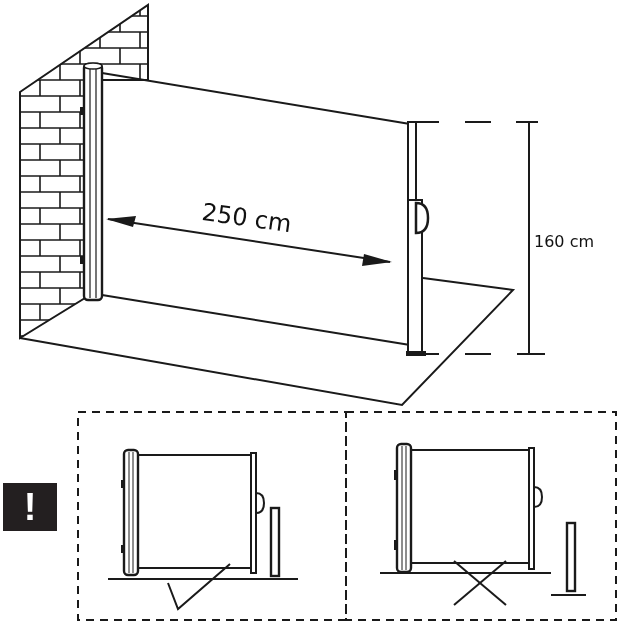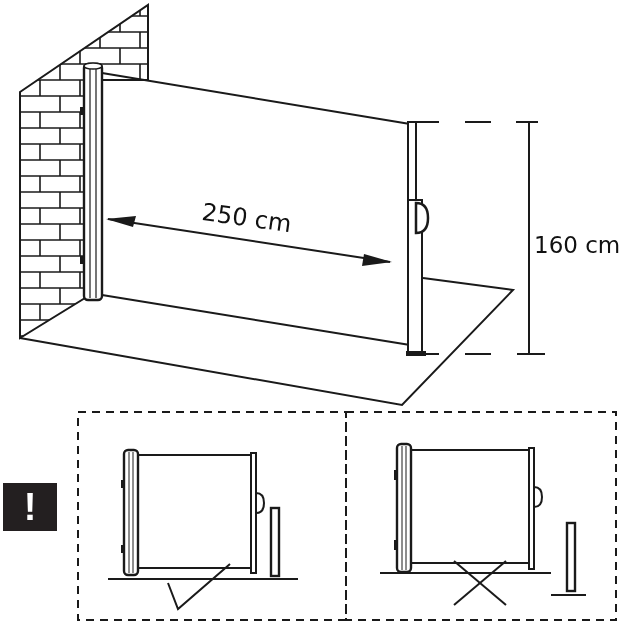--- a/index.html
+++ b/index.html
@@ -1,20 +1,20 @@
 <!DOCTYPE html>
 <html><head>
 <meta charset="utf-8">
 <style>
   html,body{margin:0;padding:0;background:#fff;}
   #stage{position:relative;width:630px;height:630px;overflow:hidden;background:#fff;font-family:"DejaVu Sans","Liberation Sans",sans-serif;}
   svg{position:absolute;left:0;top:0;}
   .lbl{position:absolute;color:#111;white-space:nowrap;}
   #lbl-width{left:204px;top:198px;font-size:24px;transform:rotate(8deg);transform-origin:left top;}
-  #lbl-height{left:534px;top:232px;font-size:23px;}
+  #lbl-height{left:534px;top:232px;font-size:16px;}
   #alert{position:absolute;left:3px;top:483px;width:54px;height:48px;background:#231f20;}
   #alert span{position:absolute;left:0;right:0;top:2px;text-align:center;color:#fff;font-weight:bold;font-size:38px;line-height:44px;font-family:"Liberation Sans",sans-serif;}
 </style>
 </head>
 <body>
 
 <div id="stage">
   <svg width="630" height="630" viewBox="0 0 630 630">
     <defs>
       <pattern id="bricks" width="40" height="32" patternUnits="userSpaceOnUse">

